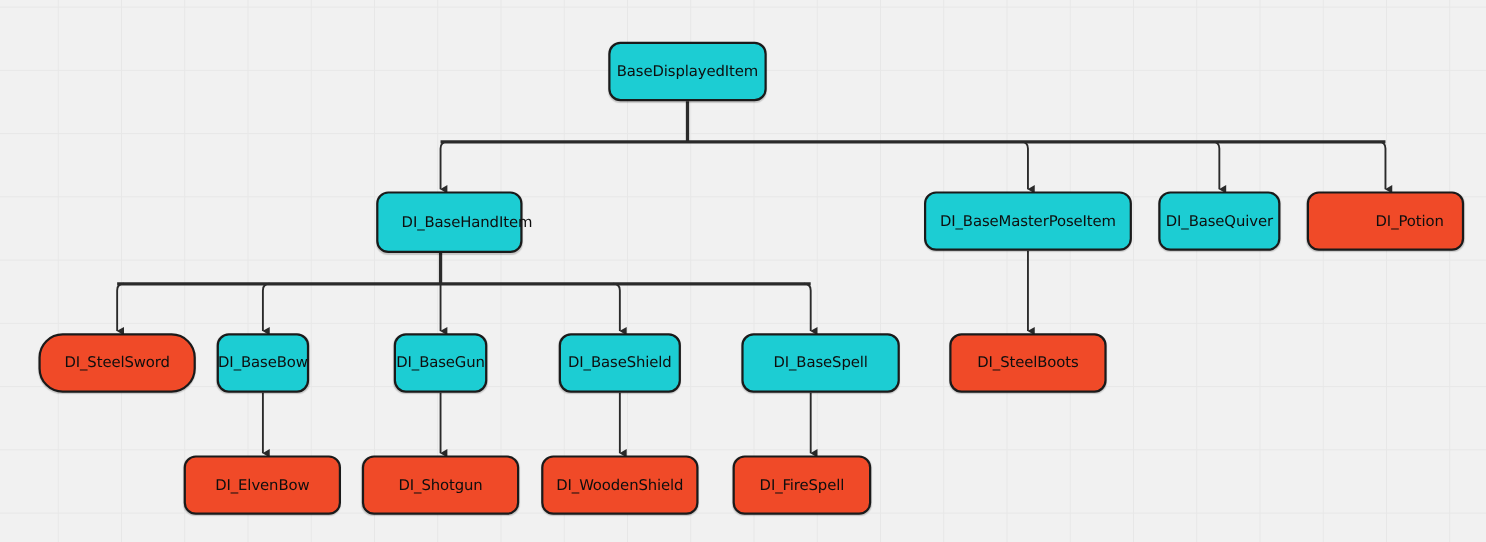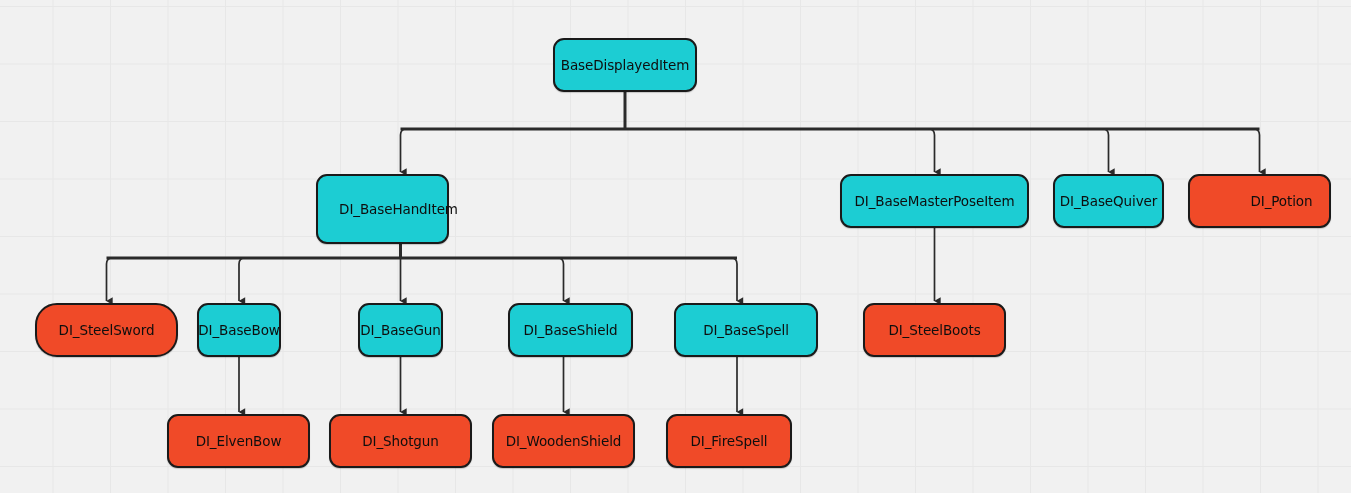--- a/index.html
+++ b/index.html
@@ -64,42 +64,42 @@
         <path d="M239,357 L239,412" marker-end="url(#arw)"></path>
         <path d="M400.5,357 L400.5,412" marker-end="url(#arw)"></path>
         <path d="M563.5,357 L563.5,412" marker-end="url(#arw)"></path>
         <path d="M737,357 L737,412" marker-end="url(#arw)"></path>
       </g>
   </svg>
   <div id="node-layer">
       <div class="node base" style="left: 553px; top: 38px; width: 144px; height: 54px;">
         <span>BaseDisplayedItem</span>
       </div>
-      <div class="node base" style="left: 316px; top: 174px; width: 133px; height: 70px; padding-left: 32px;">
+      <div class="node base" style="left: 342px; top: 174px; width: 133px; height: 56px; padding-left: 32px;">
         <span>DI_BaseHandItem</span>
       </div>
       <div class="node base" style="left: 840px; top: 174px; width: 189px; height: 54px;">
         <span>DI_BaseMasterPoseItem</span>
       </div>
       <div class="node base" style="left: 1053px; top: 174px; width: 111px; height: 54px;">
         <span>DI_BaseQuiver</span>
       </div>
       <div class="node leaf" style="left: 1188px; top: 174px; width: 143px; height: 54px; padding-left: 44px;">
         <span>DI_Potion</span>
       </div>
       <div class="node leaf" style="left: 35px; top: 303px; width: 143px; height: 54px; border-radius: 22px;">
         <span>DI_SteelSword</span>
       </div>
       <div class="node base" style="left: 197px; top: 303px; width: 84px; height: 54px; justify-content: center;">
         <span>DI_BaseBow</span>
       </div>
       <div class="node base" style="left: 358px; top: 303px; width: 85px; height: 54px;">
         <span>DI_BaseGun</span>
       </div>
-      <div class="node base" style="left: 508px; top: 303px; width: 125px; height: 54px;">
+      <div class="node base" style="left: 508px; top: 303px; width: 111px; height: 54px;">
         <span>DI_BaseShield</span>
       </div>
       <div class="node base" style="left: 674px; top: 303px; width: 144px; height: 54px;">
         <span>DI_BaseSpell</span>
       </div>
       <div class="node leaf" style="left: 863px; top: 303px; width: 143px; height: 54px;">
         <span>DI_SteelBoots</span>
       </div>
       <div class="node leaf" style="left: 167px; top: 414px; width: 143px; height: 54px;">
         <span>DI_ElvenBow</span>

